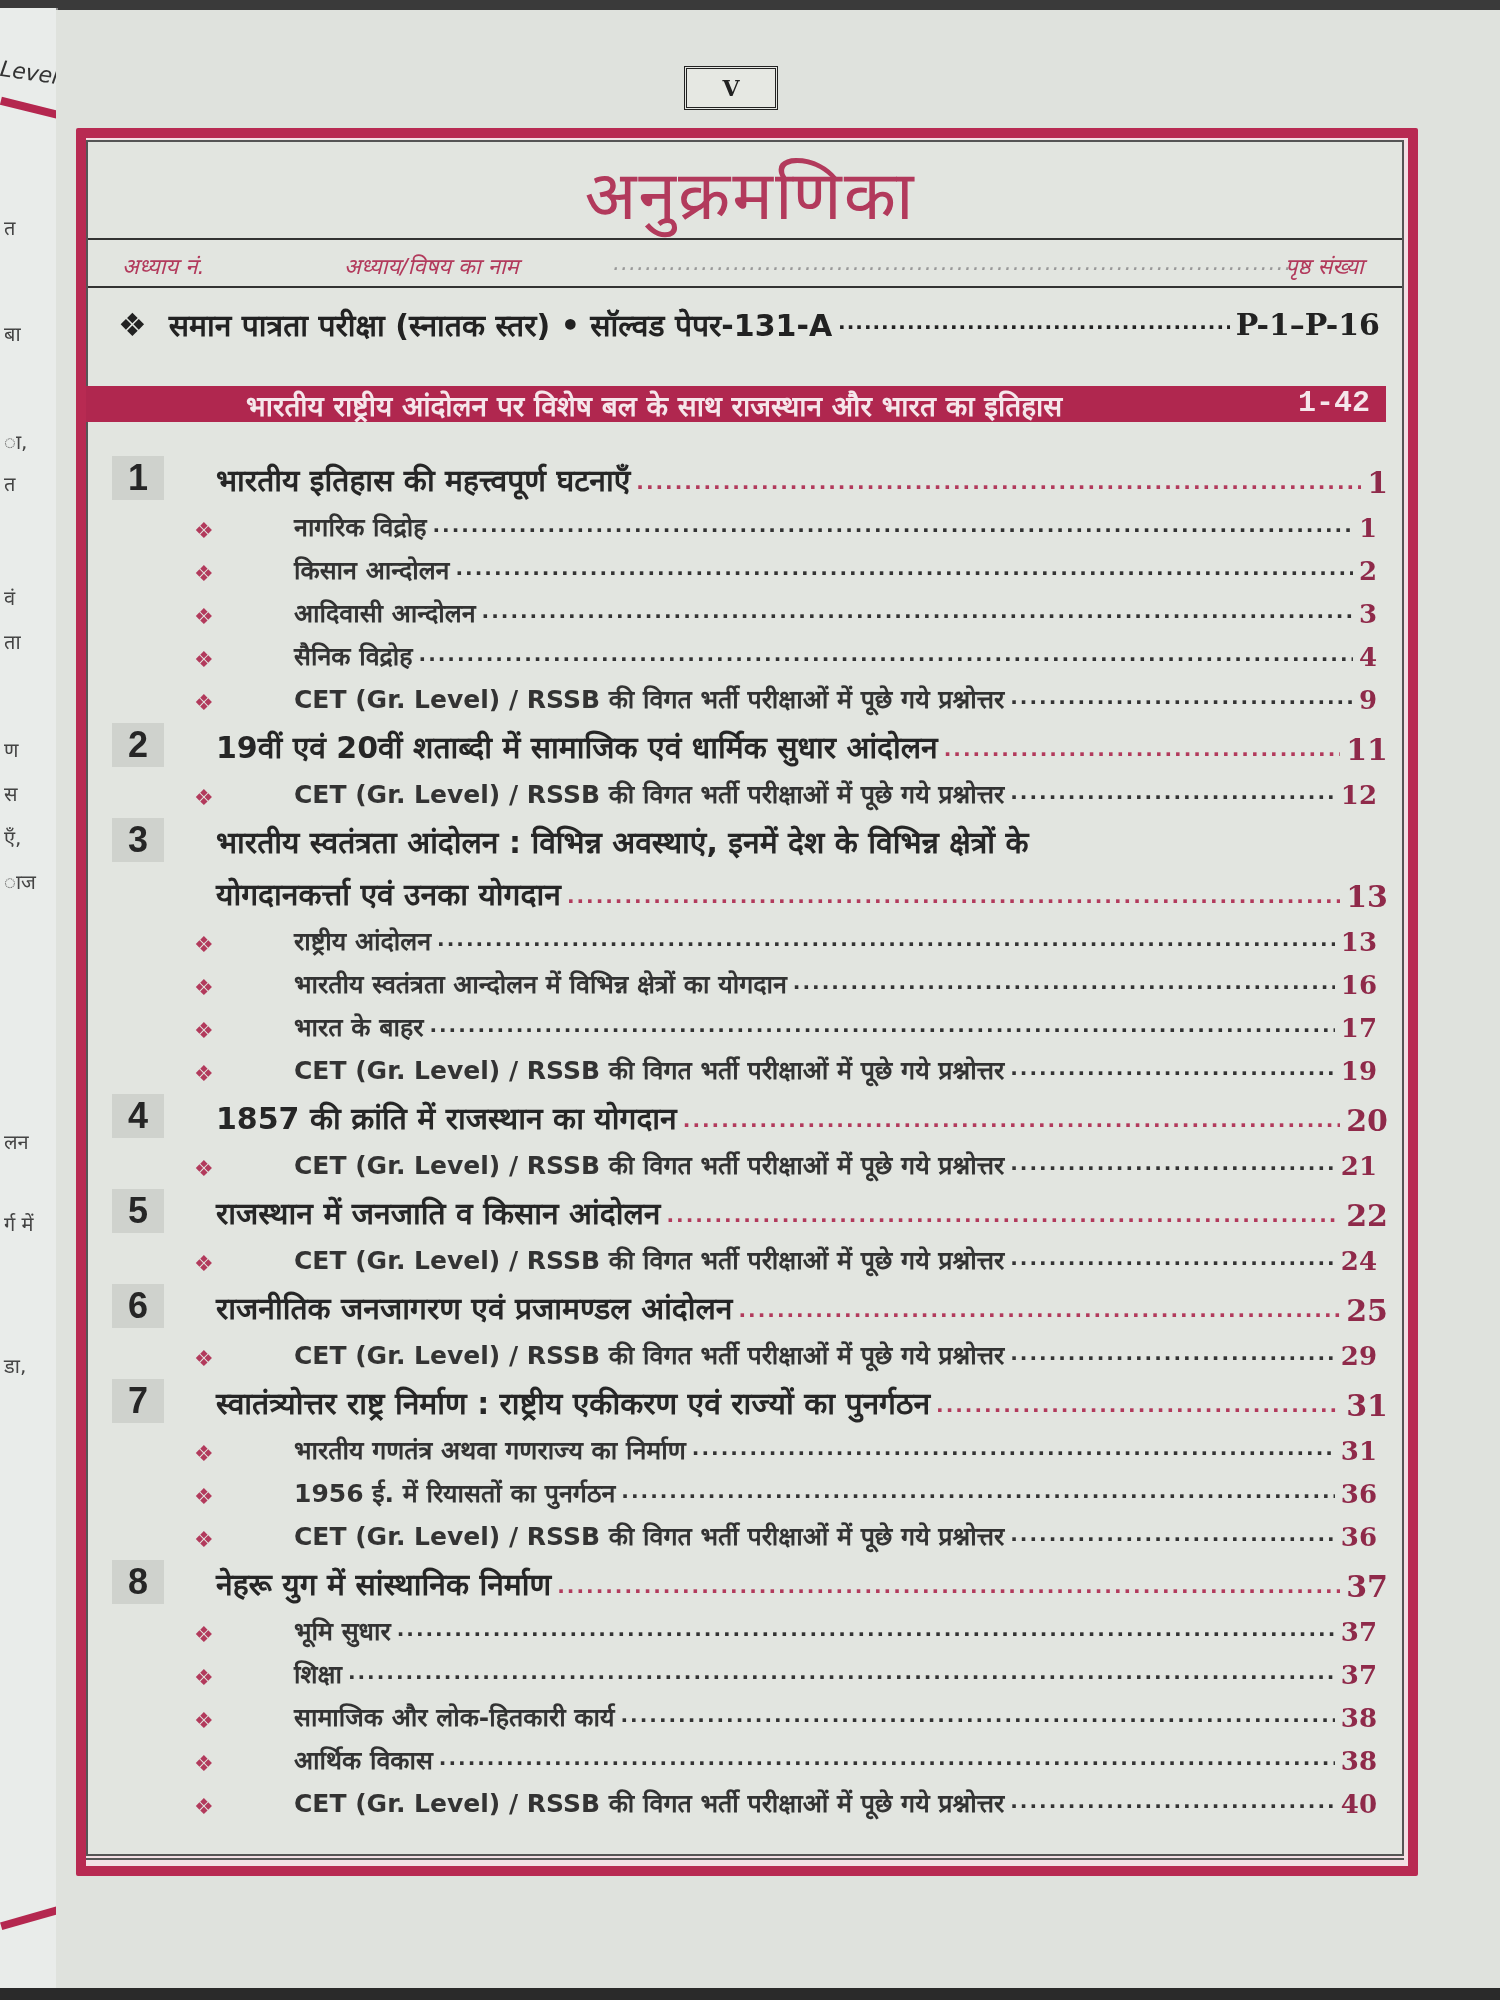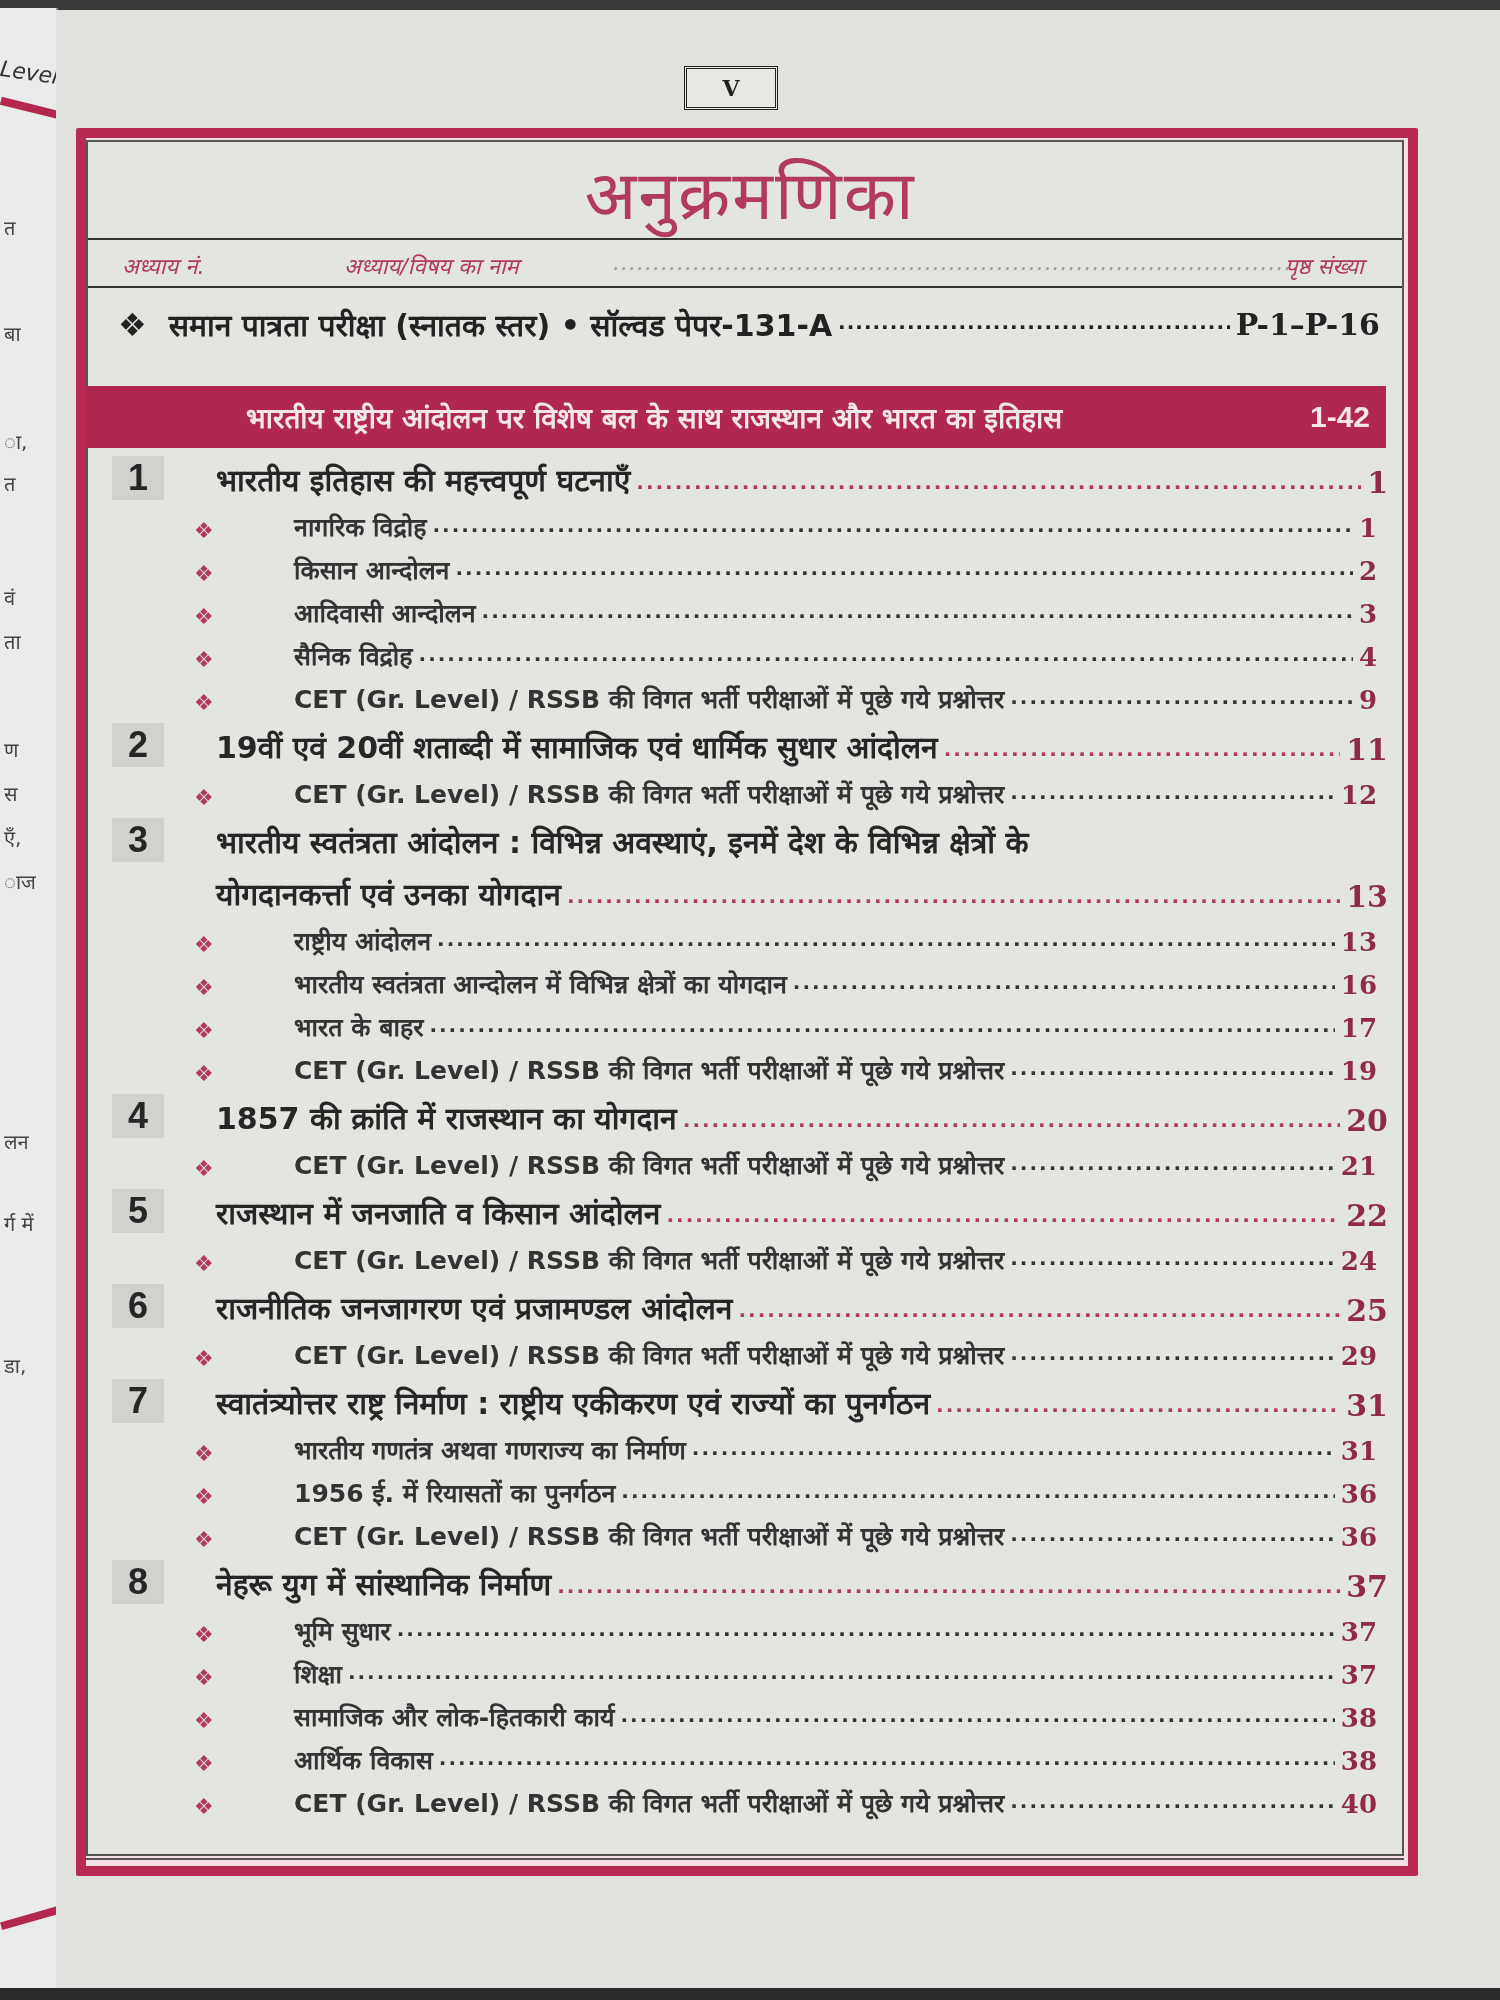--- a/index.html
+++ b/index.html
@@ -50,26 +50,26 @@
   .colhdr.dots { left:565px; width:695px; overflow:hidden; white-space:nowrap; color:#999; letter-spacing:1px; }
   .solved {
     position:absolute; left:118px; top:304px; width:1262px; display:flex; align-items:center;
     font-weight:bold; font-size:30px; color:#222;
   }
   .solved .star { font-size:32px; margin-right:22px; color:#222; }
   .solved .text { white-space:nowrap; }
   .solved .leader { flex:1; overflow:hidden; white-space:nowrap; letter-spacing:1px; }
   .solved .pg { font-family:"DejaVu Serif", serif; white-space:nowrap; }
   .unit-banner {
-    position:absolute; left:86px; top:386px; width:1300px; height:62px;
-    background:#b0274f; color:#f5e6ea; display:flex; align-items:center;
+    position:absolute; left:86px; top:386px; width:1300px; height:36px;
+    background:#b0274f; color:#f5e6ea; display:flex; align-items:flex-start;
     font-weight:bold; font-size:28px; box-sizing:border-box; padding:0 16px 0 160px;
   }
   .unit-banner .ttl { flex:1; }
-  .unit-banner .rng { font-family:Liberation Sans, sans-serif; font-size:30px; }
+  .unit-banner .rng { font-family:Liberation Mono, monospace; font-size:30px; }
   .toc { position:absolute; left:112px; top:448px; width:1276px; }
   .row { display:flex; align-items:flex-end; white-space:nowrap; }
   .row.chap { font-size:30px; font-weight:bold; color:#262626; height:48px; margin-top:4px; }
   .row.chap .num {
     width:52px; height:44px; margin-right:18px; text-align:center; background:#cfd2cd;
     font-family:"Liberation Sans", sans-serif; font-size:36px; line-height:44px;
   }
   .row.chap .leader { color:#b23a5c; }
   .row.chap .pg { color:#8f2a4a; font-family:"DejaVu Serif", serif; font-size:30px; }
   .row.cont { padding-left:70px; }

